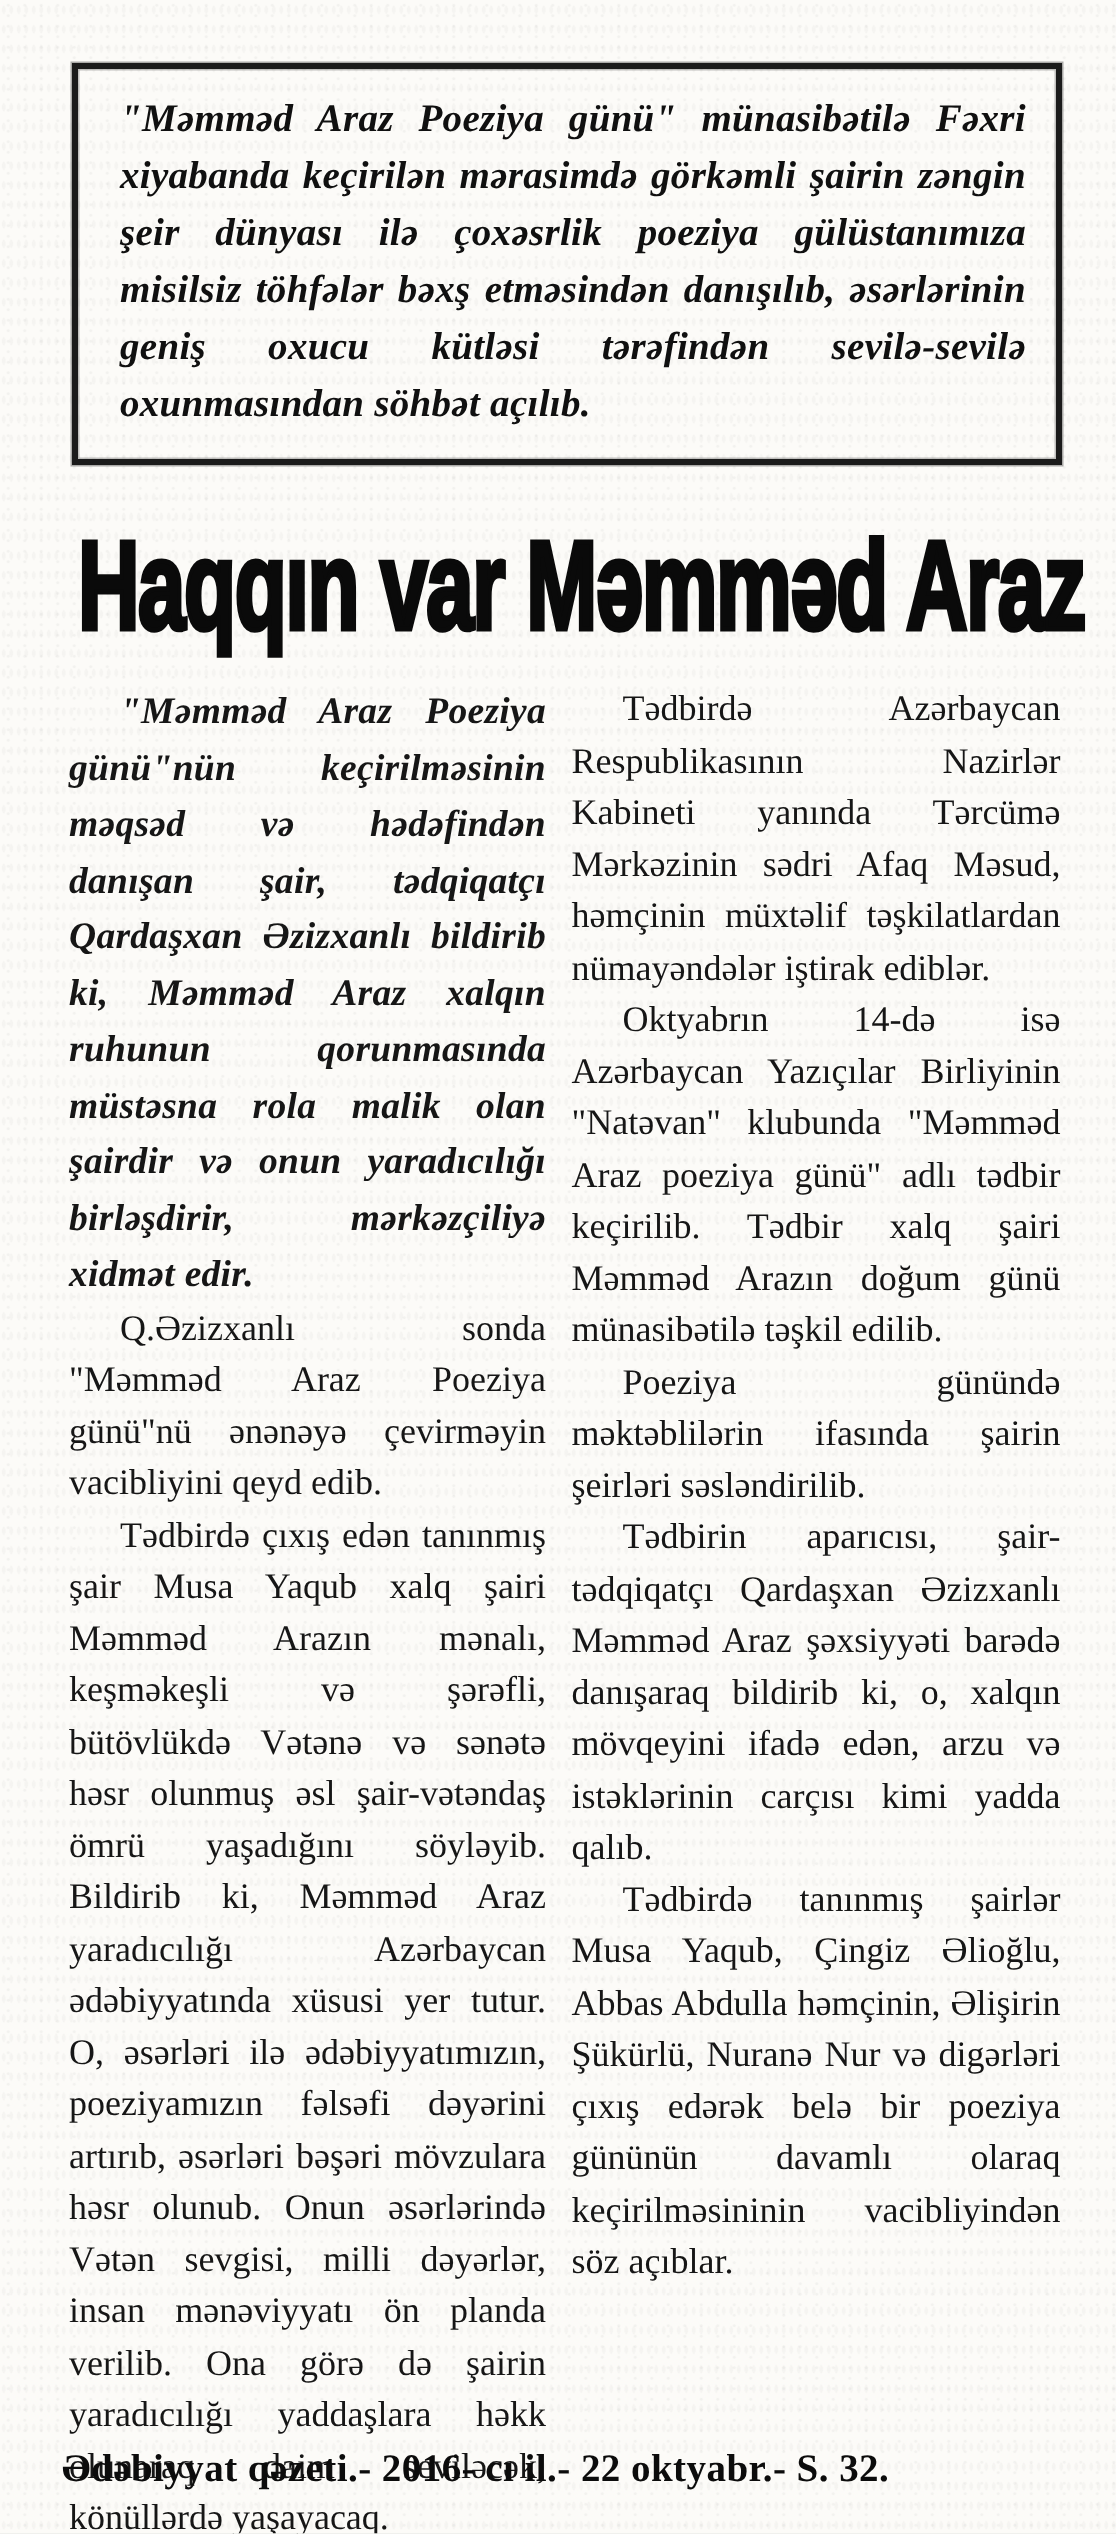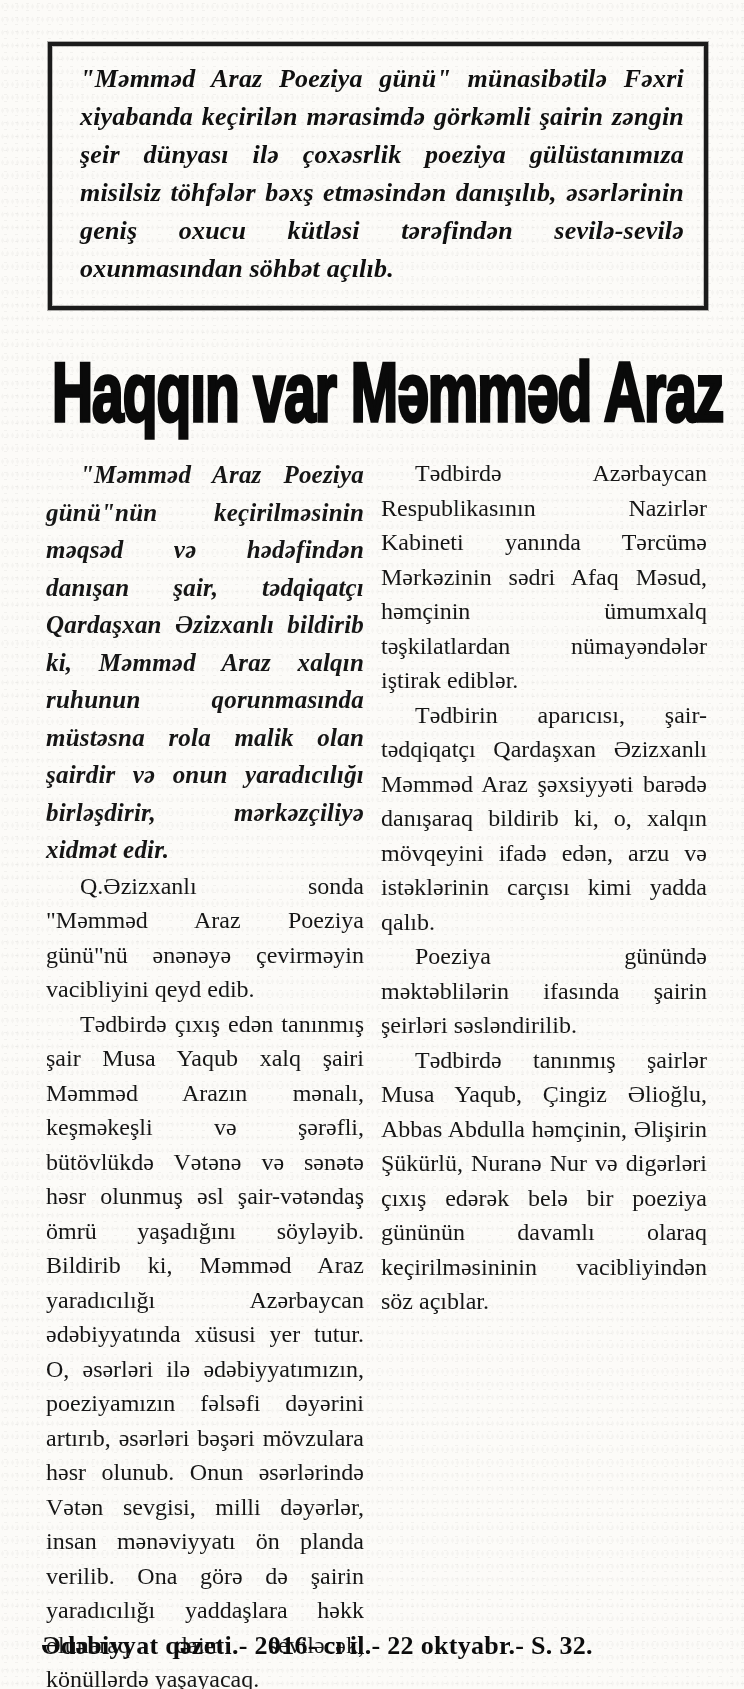--- a/index.html
+++ b/index.html
@@ -114,23 +114,24 @@
   <div class="columns">
 
     <div class="col col-left">
       <p class="lede">"Məmməd Araz Poeziya günü"nün keçirilməsinin məqsəd və hədəfindən danışan şair, tədqiqatçı Qardaşxan Əzizxanlı  bildirib ki, Məmməd Araz xalqın ruhunun qorunmasında müstəsna rola malik olan şairdir və onun yaradıcılığı birləşdirir, mərkəzçiliyə xidmət edir.</p>
       <p>Q.Əzizxanlı sonda "Məmməd Araz Poeziya günü"nü ənənəyə çevirməyin vacibliyini qeyd edib.</p>
       <p>Tədbirdə çıxış edən tanınmış şair Musa Yaqub xalq şairi Məmməd Arazın mənalı, keşməkeşli və şərəfli, bütövlükdə Vətənə və sənətə həsr olunmuş əsl şair-vətəndaş ömrü yaşadığını söyləyib. Bildirib ki, Məmməd Araz yaradıcılığı Azərbaycan ədəbiyyatında xüsusi yer tutur. O, əsərləri ilə ədəbiyyatımızın, poeziyamızın fəlsəfi dəyərini artırıb, əsərləri bəşəri mövzulara həsr olunub. Onun əsərlərində Vətən sevgisi, milli dəyərlər, insan mənəviyyatı ön planda verilib. Ona görə də şairin yaradıcılığı yaddaşlara həkk olunaraq daim seviləcək, könüllərdə yaşayacaq.</p>
 
     </div>
 
     <div class="col col-right">
-      <p>Tədbirdə Azərbaycan Respublikasının Nazirlər Kabineti yanında Tərcümə Mərkəzinin sədri  Afaq Məsud, həmçinin ümumxalq təşkilatlardan nümayəndələr iştirak ediblər.</p>
+      <p>Tədbirdə Azərbaycan Respublikasının Nazirlər Kabineti yanında Tərcümə Mərkəzinin sədri  Afaq Məsud, həmçinin müxtəlif təşkilatlardan nümayəndələr iştirak ediblər.</p>
+      <p>Oktyabrın 14-də isə Azərbaycan Yazıçılar Birliyinin "Natəvan" klubunda "Məmməd Araz poeziya günü" adlı tədbir keçirilib. Tədbir xalq şairi Məmməd Arazın doğum günü münasibətilə təşkil edilib.</p>
+      <p>Poeziya günündə məktəblilərin ifasında şairin  şeirləri səsləndirilib.</p>
       <p>Tədbirin aparıcısı, şair-tədqiqatçı Qardaşxan Əzizxanlı Məmməd Araz şəxsiyyəti barədə danışaraq bildirib ki, o, xalqın mövqeyini ifadə edən, arzu və istəklərinin carçısı kimi yadda qalıb.</p>
-      <p>Poeziya günündə məktəblilərin ifasında şairin  şeirləri səsləndirilib.</p>
       <p>Tədbirdə tanınmış şairlər Musa Yaqub, Çingiz Əlioğlu, Abbas Abdulla həmçinin, Əlişirin Şükürlü, Nuranə Nur və digərləri çıxış edərək belə bir poeziya gününün davamlı olaraq keçirilməsininin vacibliyindən söz açıblar.</p>
 
     </div>
 
   </div>
 
   <div class="footer-citation">Ədəbiyyat qəzeti.- 2016- cı il.- 22 oktyabr.- S. 32.</div>
 
 </div>
 

